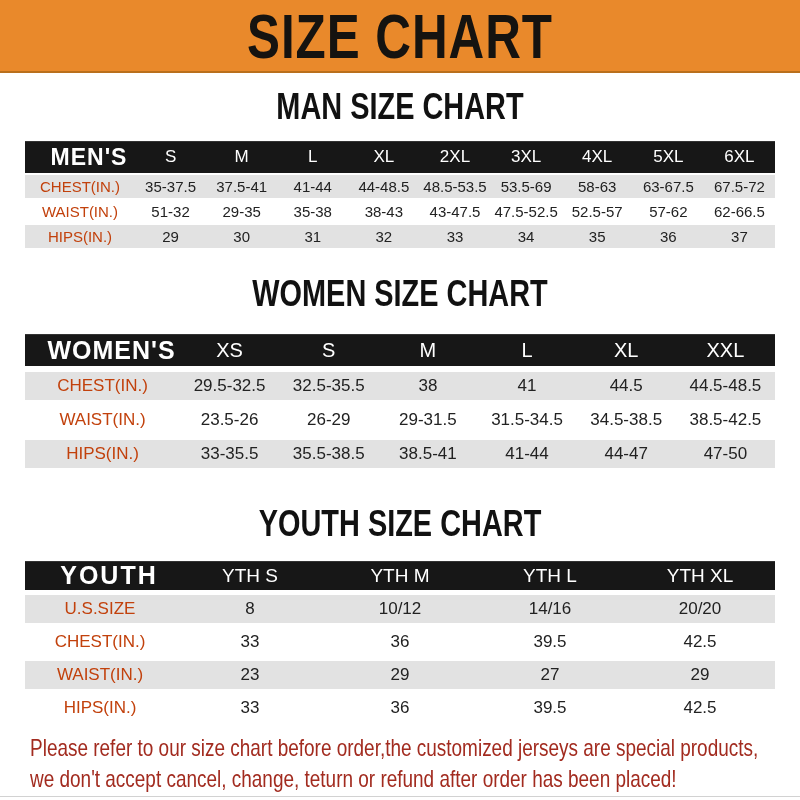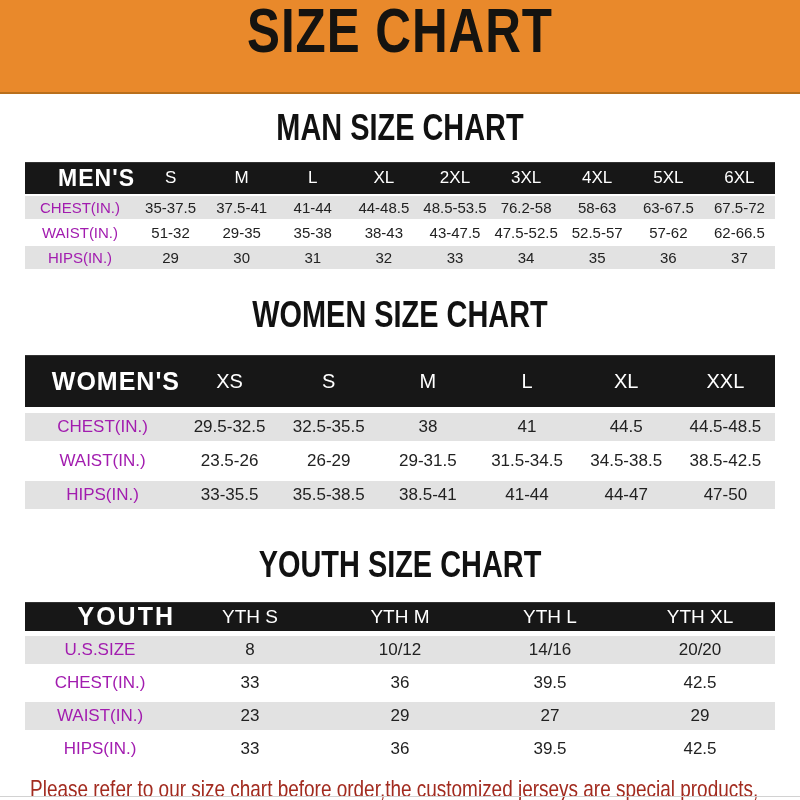--- a/index.html
+++ b/index.html
@@ -6,25 +6,25 @@
   html, body { width: 800px; height: 800px; }
   body {
     font-family: "Liberation Sans", sans-serif;
     background: #ffffff;
     position: relative;
     overflow: hidden;
   }
 
   
   .banner {
-    height: 94px;
+    height: 73px;
     background: #E9892B;
     border-bottom: 2px solid #B96F1C;
     display: flex;
-    align-items: flex-start;
+    align-items: center;
     justify-content: center;
   }
   .banner-title {
     display: inline-block;
     font-size: 52px;
     font-weight: bold;
     color: #151310;
     letter-spacing: 1px;
     transform: scale(0.95, 1.22);
     white-space: nowrap;
@@ -57,39 +57,39 @@
     overflow: hidden;
     white-space: nowrap;
   }
   thead th {
     background: #171717;
     color: #ffffff;
     font-weight: normal;
     box-shadow: inset 0 1px 0 rgba(255,255,255,0.12);
   }
   thead th:first-child {
-    text-align: right;
+    text-align: center;
     font-weight: bold;
     padding-left: 18px;
     letter-spacing: 1px;
   }
   .row-gray  td { background: #E2E2E2; }
   .row-white td { background: #FFFFFF; }
   td { color: #222222; }
-  td:first-child { color: #a21caf; }
+  td:first-child { color: #c2410c; }
 
   
   .men { margin-top: 13px; border-spacing: 0 2px; }
   .men thead th { height: 32px; font-size: 17px; }
   .men thead th:first-child { width: 110px; font-size: 23px; }
   .men td { height: 23px; font-size: 15px; }
 
   
   .women { margin-top: 15px; border-spacing: 0 6px; }
-  .women thead th { height: 52px; font-size: 20px; margin-top: 44px; }
+  .women thead th { height: 32px; font-size: 20px; margin-top: 44px; }
   .women thead th:first-child { width: 155px; font-size: 25px; }
   .women td { height: 28px; font-size: 17px; }
 
   
   .youth { margin-top: 13px; border-spacing: 0 5px; }
   .youth thead th { height: 28px; font-size: 19px; }
   .youth thead th:first-child { width: 150px; font-size: 25px; letter-spacing: 2px; }
   .youth td { height: 28px; font-size: 17px; margin-top: 20px; }
 
   
@@ -136,21 +136,21 @@
       </tr>
     </thead>
     <tbody>
       <tr class="row-gray">
         <td>CHEST(IN.)</td>
         <td>35-37.5</td>
         <td>37.5-41</td>
         <td>41-44</td>
         <td>44-48.5</td>
         <td>48.5-53.5</td>
-        <td>76.2-58</td>
+        <td>53.5-69</td>
         <td>58-63</td>
         <td>63-67.5</td>
         <td>67.5-72</td>
       </tr>
       <tr class="row-white">
         <td>WAIST(IN.)</td>
         <td>51-32</td>
         <td>29-35</td>
         <td>35-38</td>
         <td>38-43</td>

